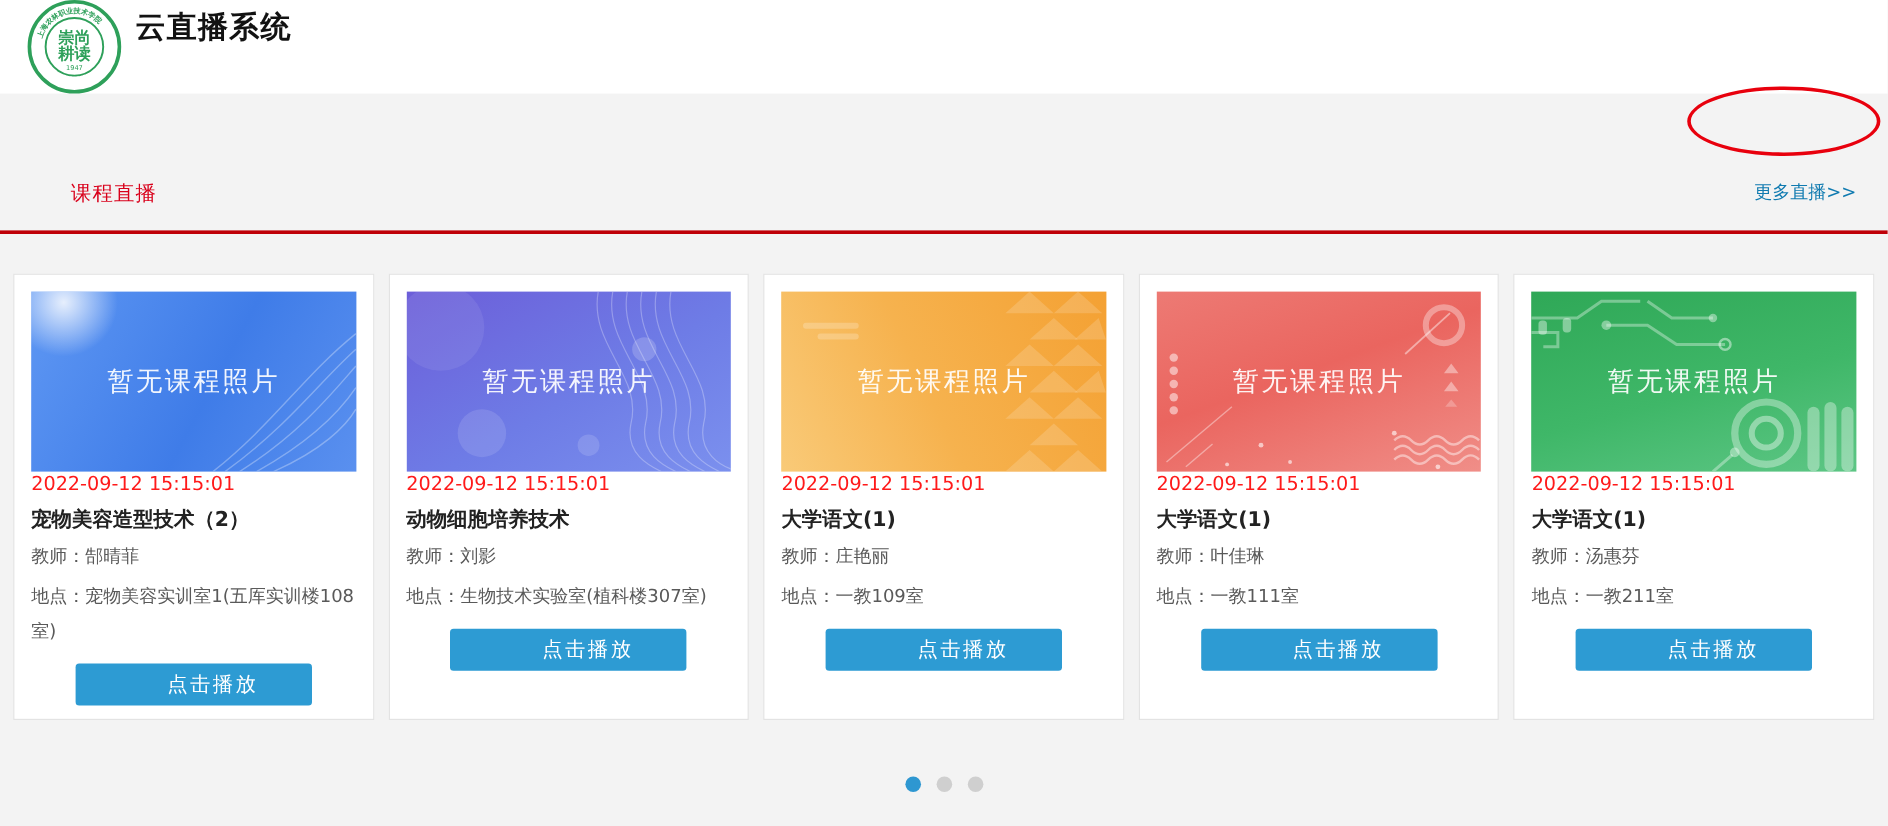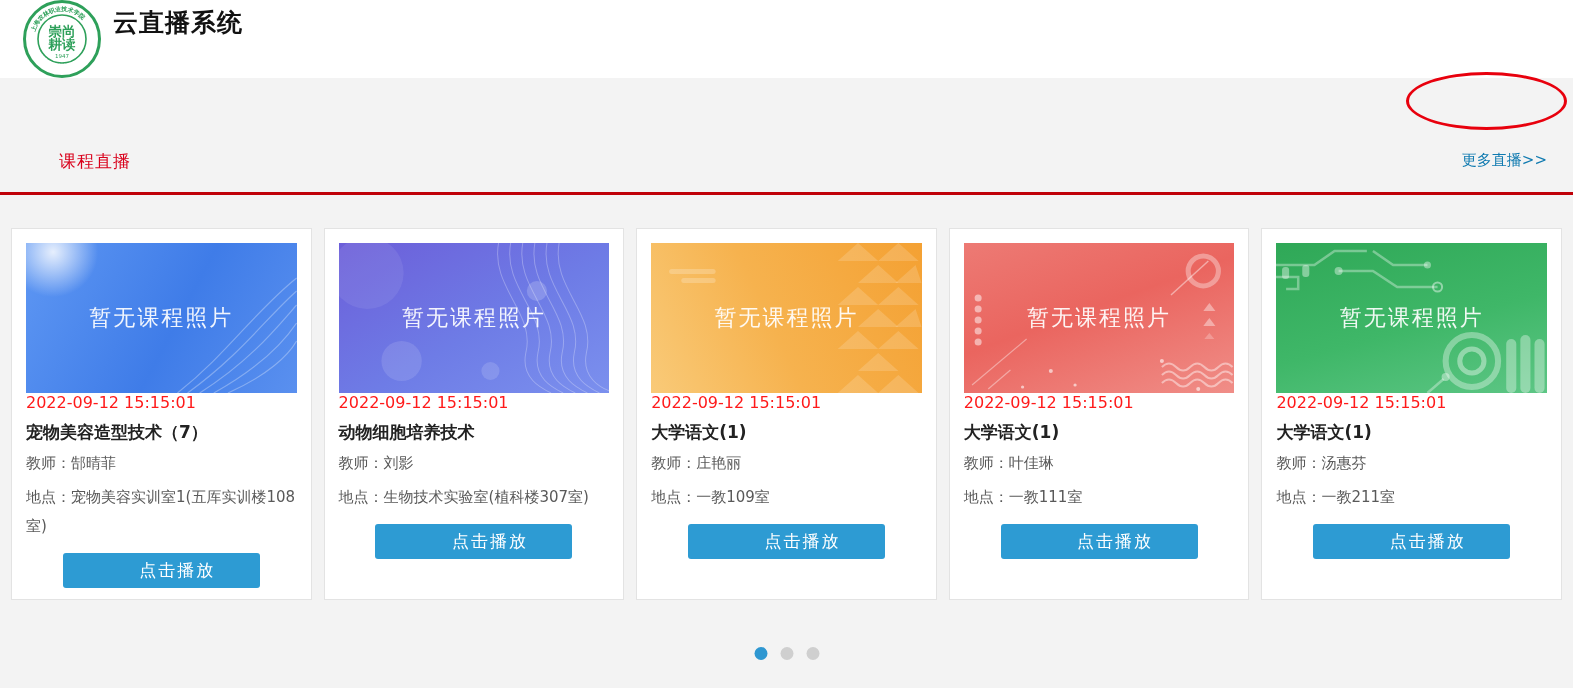--- a/index.html
+++ b/index.html
@@ -101,21 +101,21 @@
             <path d="M150,150 C200,110 225,70 268,35"></path>
             <path d="M160,150 C212,112 238,75 268,48"></path>
             <path d="M172,150 C222,118 248,85 268,62"></path>
             <path d="M186,150 C232,124 256,98 268,80"></path>
             <path d="M200,150 C240,132 260,112 268,98"></path>
           </g>
         </svg>
         <div class="banner-text">暂无课程照片</div>
       </div>
       <div class="card-date">2022-09-12 15:15:01</div>
-      <div class="card-title">宠物美容造型技术（7）</div>
+      <div class="card-title">宠物美容造型技术（2）</div>
       <div class="card-row"><span>教师：</span><span>郜晴菲</span></div>
       <div class="card-row"><span>地点：</span><span>宠物美容实训室1(五厍实训楼108室)</span></div>
       <button class="play-btn">点击播放</button>
     </div>
 
     <div class="card">
       <div class="banner banner-purple">
         <svg class="deco" viewBox="0 0 268 150" preserveAspectRatio="none">
           <g stroke="rgba(255,255,255,0.28)" fill="none" stroke-width="1">
             <path d="M158,0 C150,45 195,70 185,110 C180,135 200,145 210,150"></path>

